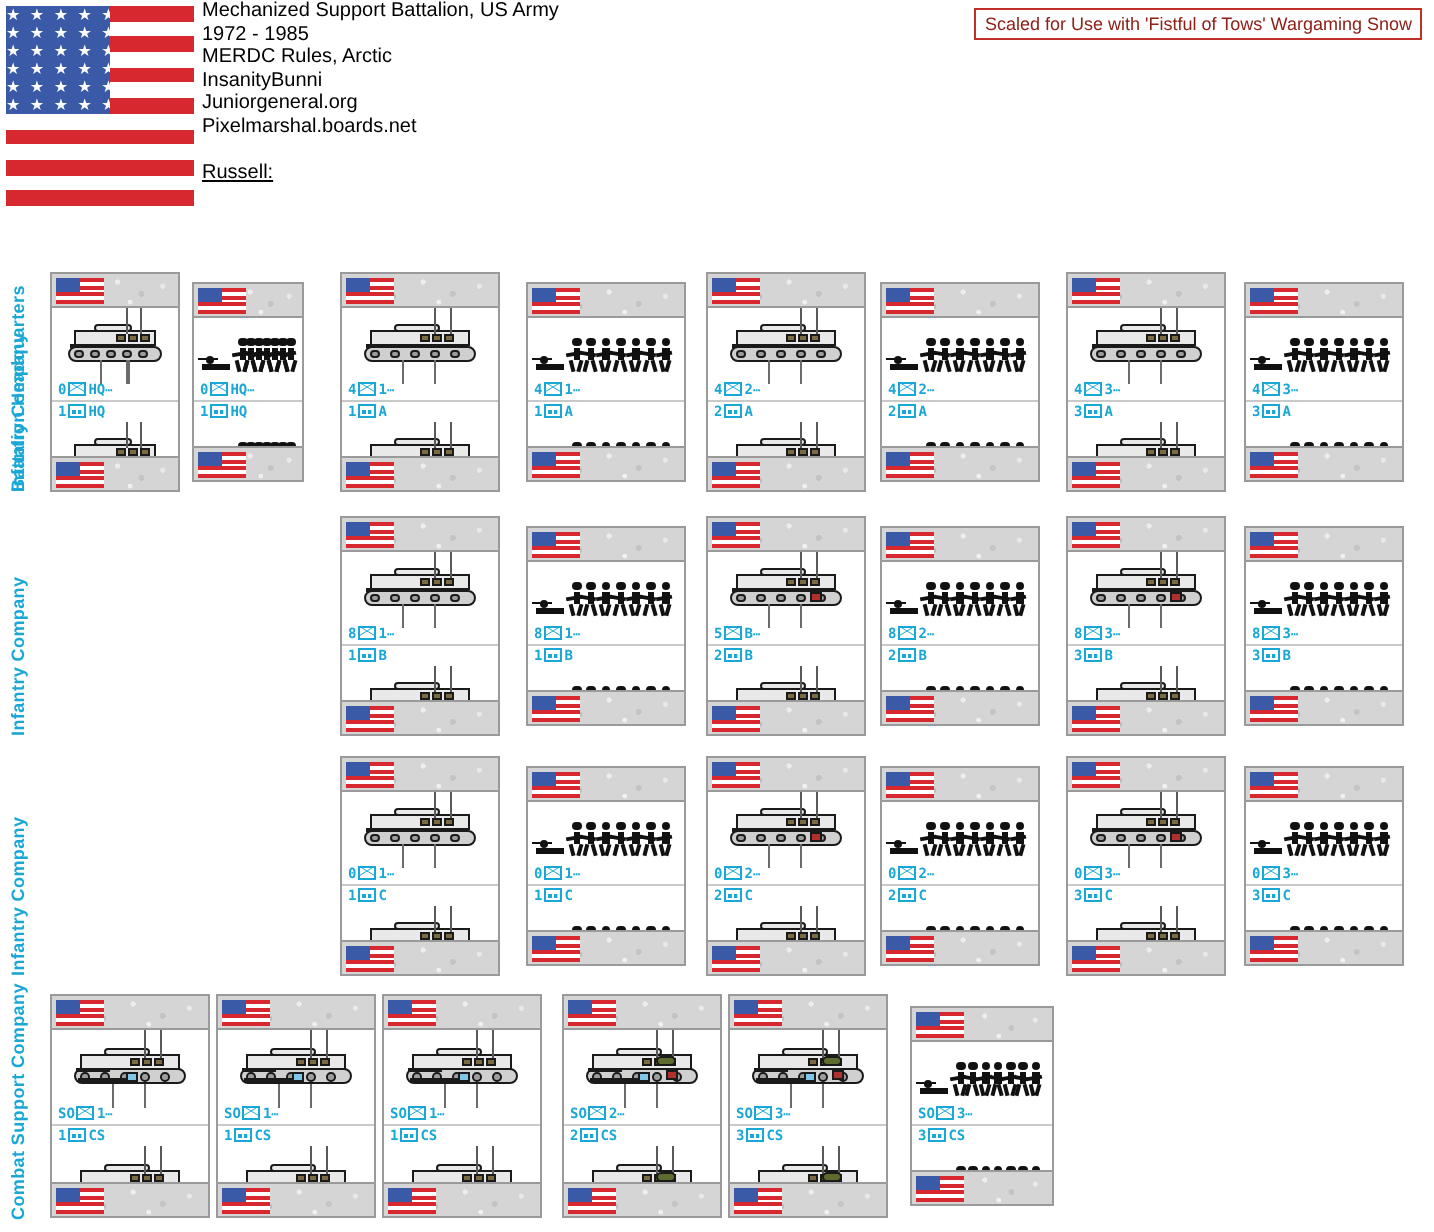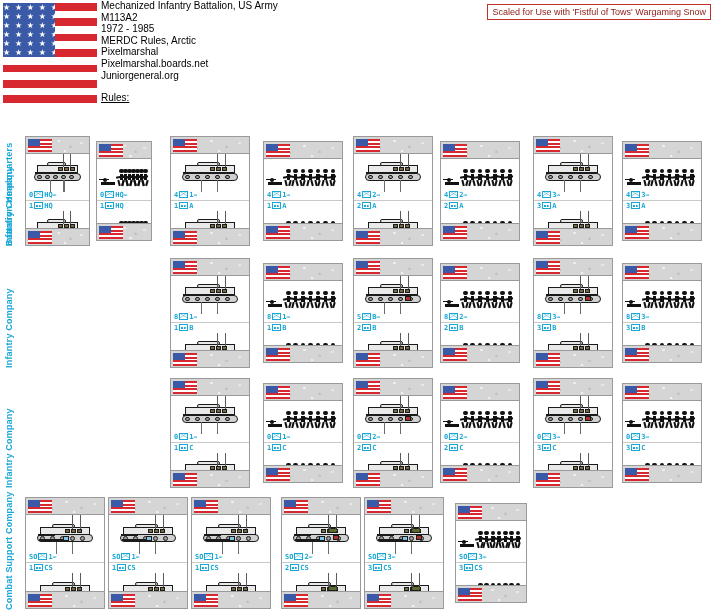--- a/index.html
+++ b/index.html
@@ -107,28 +107,27 @@
       <div class="srow">★ ★ ★ ★ ★ ★</div>
       <div class="srow">★ ★ ★ ★ ★ ★</div>
       <div class="srow">★ ★ ★ ★ ★ ★</div>
       <div class="srow">★ ★ ★ ★ ★ ★</div>
       <div class="srow">★ ★ ★ ★ ★ ★</div>
       <div class="srow">★ ★ ★ ★ ★ ★</div>
     </div>
   </div>
 
   <div class="htext">
-    <div class="ln">Mechanized Infantry Battalion, US Army</div>
-    <div class="ln">M113A2</div>
+    <div class="ln">Mechanized Support Battalion, US Army</div>
     <div class="ln">1972 - 1985</div>
     <div class="ln">MERDC Rules, Arctic</div>
-    <div class="ln">Pixelmarshal</div>
+    <div class="ln">InsanityBunni</div>
+    <div class="ln">Juniorgeneral.org</div>
     <div class="ln">Pixelmarshal.boards.net</div>
-    <div class="ln">Juniorgeneral.org</div>
-    <div class="ln credit">Rules:</div>
+    <div class="ln credit">Russell:</div>
   </div>
 
   <div id="fot">Scaled for Use with 'Fistful of Tows' Wargaming Snow</div>
 </div>
 
 <div class="sheet" id="sheet">
     <div class="vlabel" style="left: 4px; top: 246px;">Battalion Headquarters</div>
     <div class="ctr" style="left: 25px; top: 136px; width: 65px; height: 110px;">
       <div class="snow top">
         <div class="miniflag">

